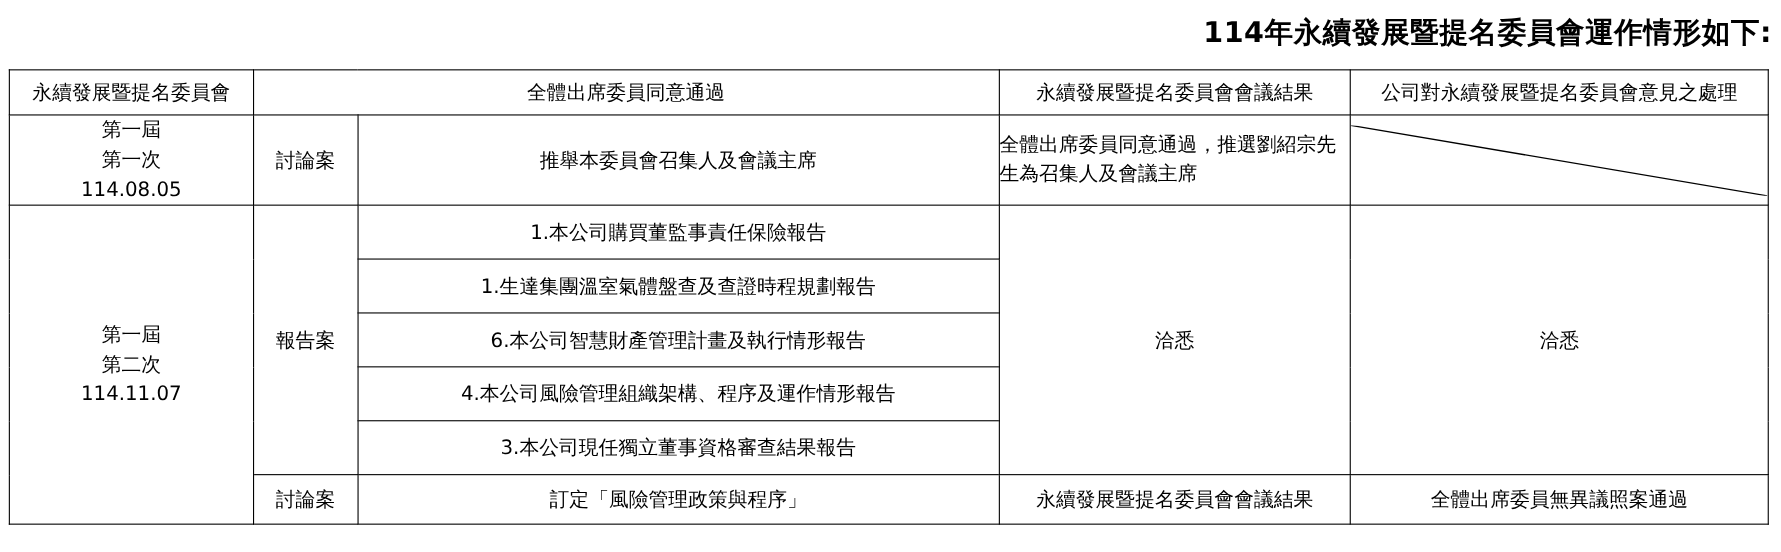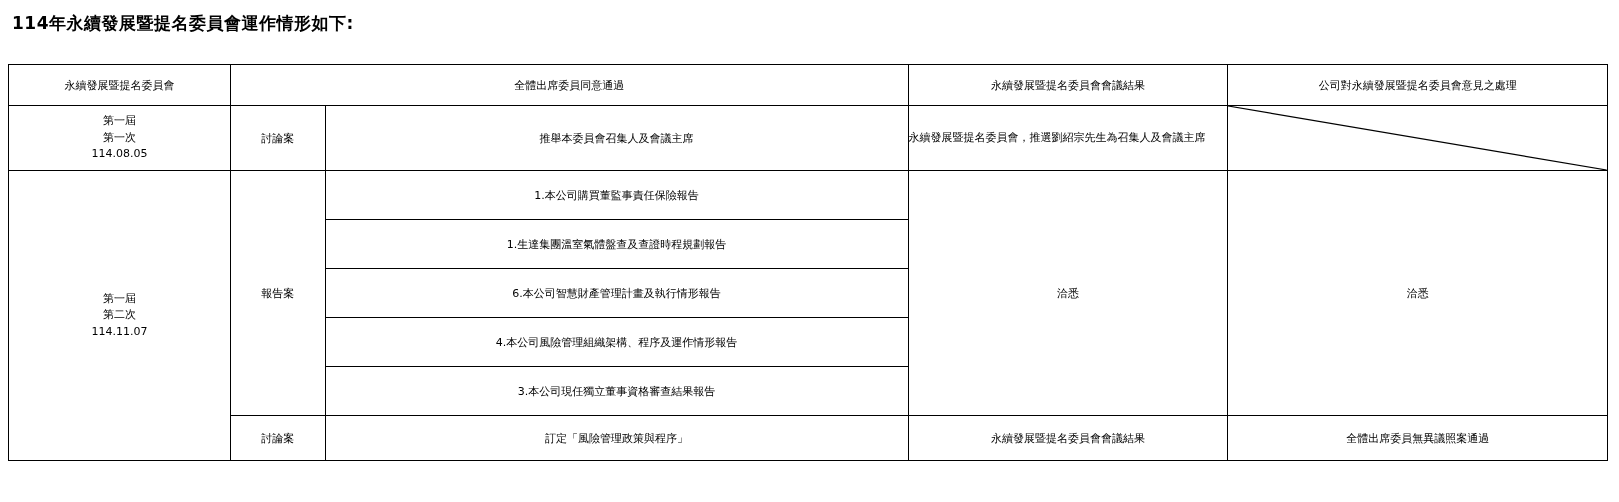--- a/index.html
+++ b/index.html
@@ -12,35 +12,36 @@
     height: 502px;
     font-family: "DejaVu Sans", "Liberation Sans", sans-serif;
     color: #000000;
     overflow: hidden;
   }
   .page {
     padding: 0 8px;
     box-sizing: border-box;
   }
   .doc-title {
-    font-size: 17px;
+    font-size: 26px;
     font-weight: bold;
-    margin: 12px 0 29px 4px;
+    margin: 12px 0 16px 4px;
     letter-spacing: 0.5px;
+    text-align: right;
   }
   table.cmt {
     border-collapse: collapse;
     width: 1600px;
     table-layout: fixed;
   }
   table.cmt td, table.cmt th {
     border: 1px solid #000000;
     padding: 0;
     vertical-align: middle;
-    font-size: 11px;
+    font-size: 18px;
     font-weight: normal;
   }
   thead th {
     text-align: center;
     font-weight: bold;
     height: 40px;
     padding: 4px 6px;
     font-size: 16px;
   }
   .col-session { width: 215px; }
@@ -111,21 +112,21 @@
       <tr class="row-h-1">
         <td class="center">
           <div class="session-cell">
             <div>第一屆</div>
             <div>第一次</div>
             <div>114.08.05</div>
           </div>
         </td>
         <td class="center">討論案</td>
         <td class="leftpad">推舉本委員會召集人及會議主席</td>
-        <td class="resulttext">永續發展暨提名委員會，推選劉紹宗先生為召集人及會議主席</td>
+        <td class="resulttext">全體出席委員同意通過，推選劉紹宗先生為召集人及會議主席</td>
         <td class="slash">
           <svg viewBox="0 0 368 64" preserveAspectRatio="none">
             <line x1="0" y1="0" x2="368" y2="64" stroke="#000000" stroke-width="1.2" vector-effect="non-scaling-stroke"></line>
           </svg>
         </td>
       </tr>
 
       <tr class="row-item">
         <td class="center" rowspan="6">
           <div class="session-cell">

